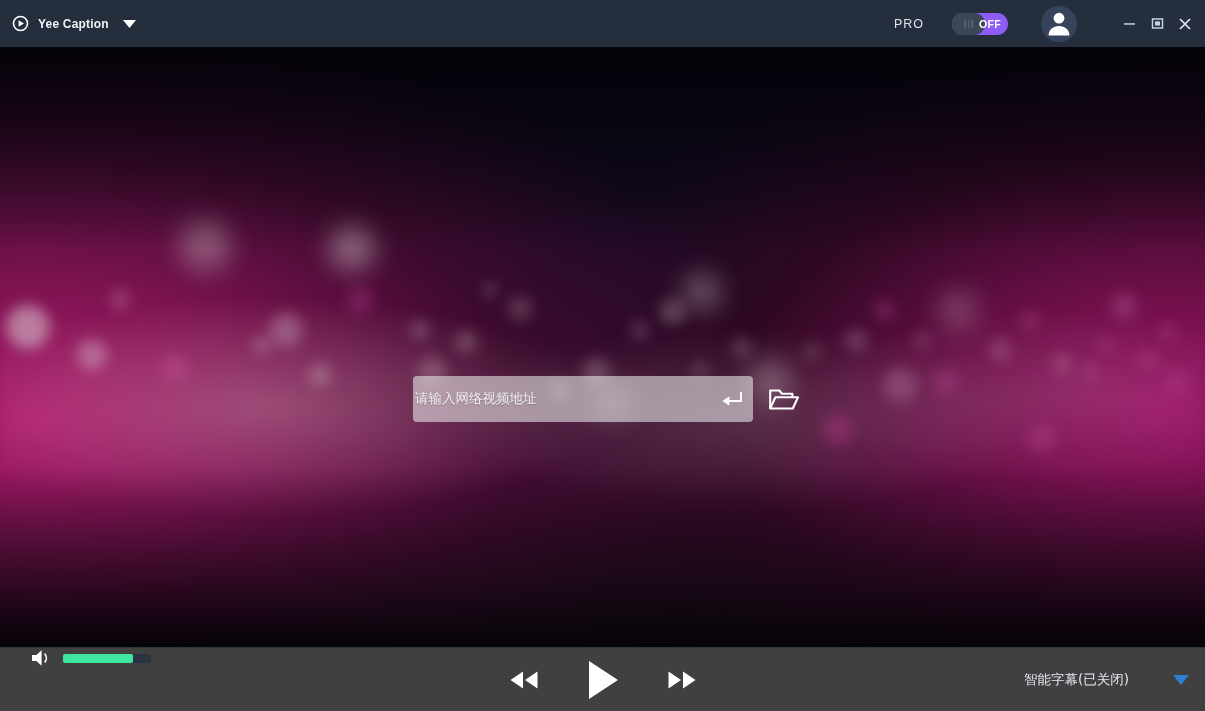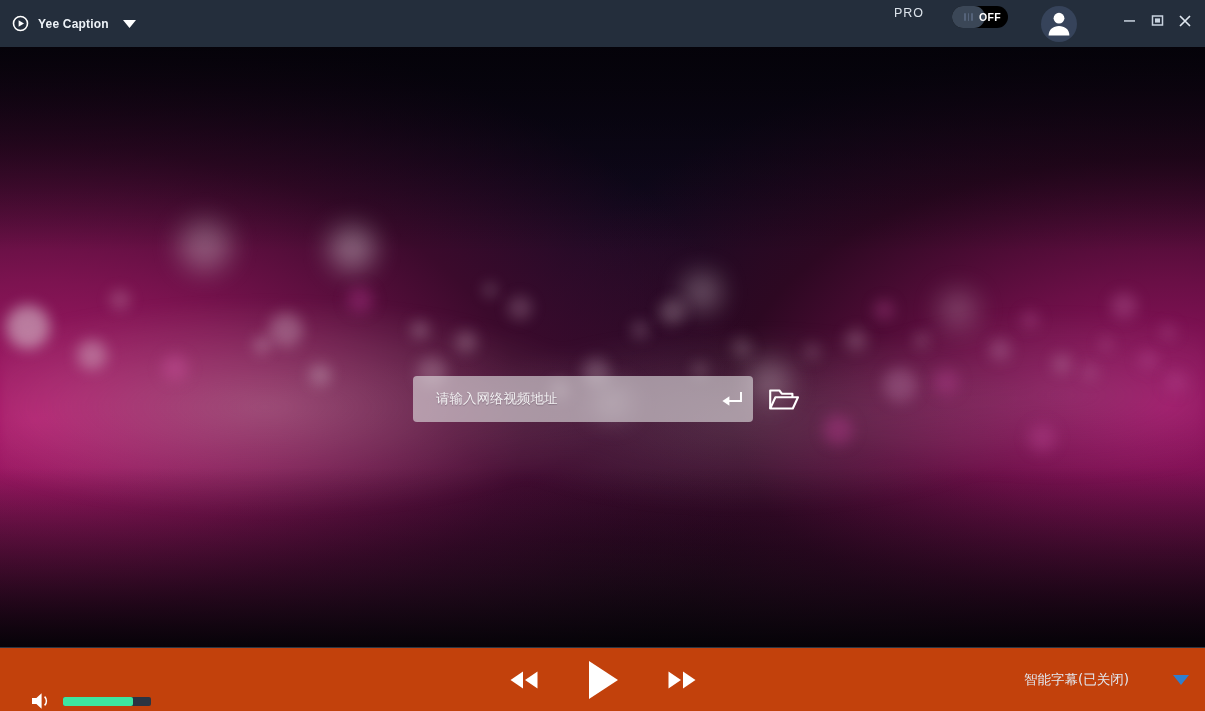--- a/index.html
+++ b/index.html
@@ -28,29 +28,29 @@
   .logo-icon { width:17px; height:17px; display:block; }
   .brand-name {
     color:#eef3f8; font-size:12px; font-weight:bold;
     letter-spacing:.2px; white-space:nowrap;
   }
   .brand-caret {
     margin-left:13px; width:16px; height:16px;
     display:flex; align-items:center; justify-content:center;
   }
   .tb-right {
-    margin-left:auto; display:flex; align-items:flex-start; gap:16px;
+    margin-left:auto; display:flex; align-items:center; gap:16px;
   }
   .pro-label {
     color:#dde4ec; font-size:12.5px; letter-spacing:1px;
     margin-right:12px;
   }
   .toggle {
     position:relative; width:56px; height:22px;
-    border-radius:11px; background:#000000;
+    border-radius:11px; background:#8b5cf6;
     display:flex; align-items:center; justify-content:flex-end;
     padding-right:7px;
   }
   .toggle-knob {
     position:absolute; left:0; top:0;
     width:33px; height:22px; border-radius:11px;
     background:#3b4757;
     display:flex; align-items:center; justify-content:center; gap:2px;
   }
   .toggle-knob i {
@@ -114,21 +114,21 @@
   .url-row {
     position:absolute; left:413px; top:329px;
     display:flex; align-items:center; gap:14px;
   }
   .url-field {
     position:relative;
     width:340px; height:46px;
     border-radius:4px;
     background:rgba(225,222,224,.62);
     display:flex; align-items:center;
-    padding:0 40px 0 23px;
+    padding:0 40px 0 2px;
   }
   .url-placeholder {
     color:#f2f0f2; font-size:13.5px;
     font-family:"DejaVu Sans","Liberation Sans",sans-serif;
     white-space:nowrap;
     text-shadow:0 1px 1px rgba(60,40,60,.35);
   }
   .enter-btn {
     position:absolute; right:8px; top:50%;
     transform:translateY(-50%);
@@ -137,22 +137,22 @@
   }
   .folder-btn {
     width:32px; height:28px;
     display:flex; align-items:center; justify-content:center;
   }
 
   
   .controlbar {
     position:relative;
     height:64px; flex:0 0 64px;
-    background:#c2410c;
-    display:flex; align-items:flex-end;
+    background:#404040;
+    display:flex; align-items:flex-start;
     border-top:1px solid #2c3644;
   }
   .vol-group {
     display:flex; align-items:center; gap:11px;
     margin-left:31px;
   }
   .vol-icon { width:21px; height:20px; display:block; }
   .vol-slider {
     position:relative;
     width:88px; height:9px; border-radius:2px;

